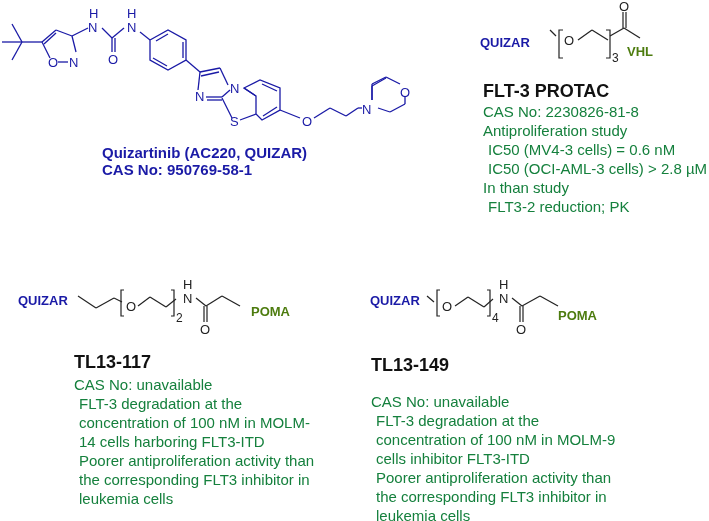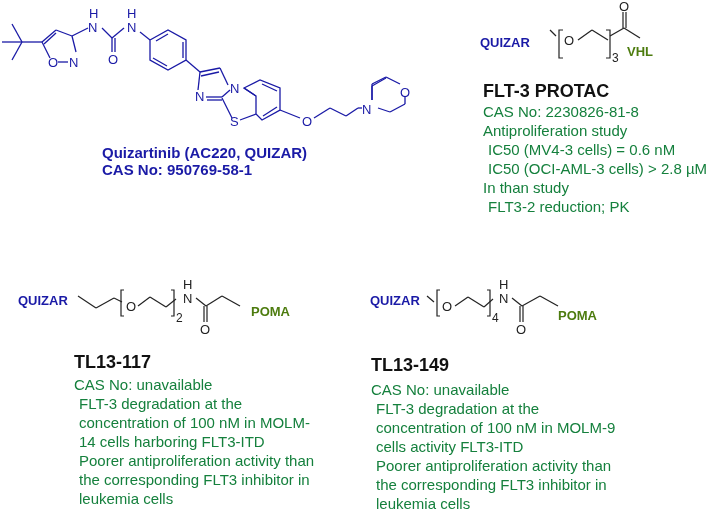--- a/index.html
+++ b/index.html
@@ -195,21 +195,21 @@
     <text class="chemtxt-k" x="82" y="41">O</text>
     <text class="chemtxt-k" x="132" y="52" style="font-size:12px">4</text>
     <text class="chemtxt-k" x="139" y="19">H</text>
     <text class="chemtxt-k" x="139" y="33">N</text>
     <text class="chemtxt-k" x="156" y="64">O</text>
   </svg>
   <span class="abs lbl-mag" style="left:198px;top:38px;">POMA</span>
 </div>
 
 <div class="abs" style="left:371px;top:355px;">
-  <div class="title" style="margin-bottom:4px;">TL13-149</div>
+  <div class="title" style="margin-bottom:16px;">TL13-149</div>
   <div class="line">CAS No: unavailable</div>
   <div class="line ind">FLT-3 degradation at the</div>
   <div class="line ind">concentration of 100 nM in MOLM-9</div>
-  <div class="line ind">cells activity FLT3-ITD</div>
+  <div class="line ind">cells inhibitor FLT3-ITD</div>
   <div class="line ind">Poorer antiproliferation activity than</div>
   <div class="line ind">the corresponding FLT3 inhibitor in</div>
   <div class="line ind">leukemia cells</div>
 </div>
 
 </body></html>

